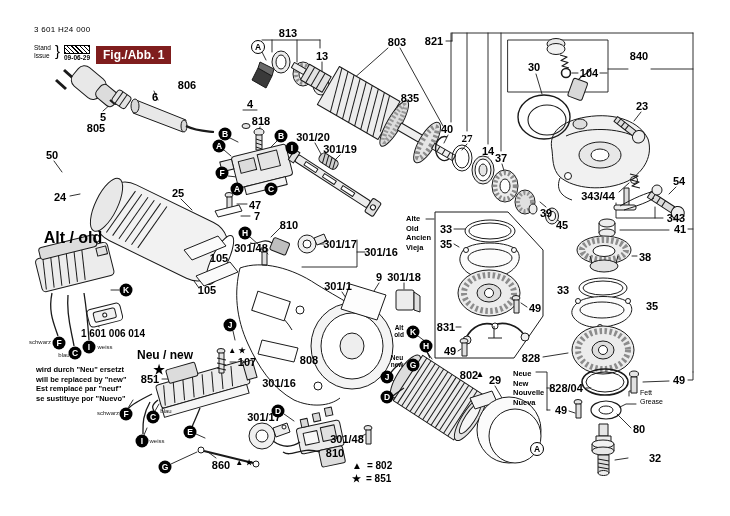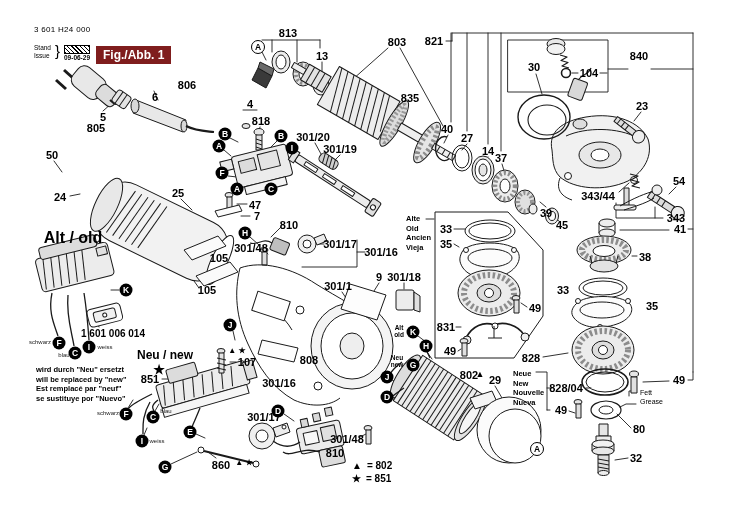--- a/index.html
+++ b/index.html
@@ -561,39 +561,39 @@
       <span class="plabel" style="left: 495px; top: 380px;">29</span>
       <span class="plabel" style="left: 534px; top: 67px;">30</span>
       <span class="plabel" style="left: 589px; top: 73px;">104</span>
       <span class="plabel" style="left: 639px; top: 56px;">840</span>
       <span class="plabel" style="left: 642px; top: 106px;">23</span>
       <span class="plabel" style="left: 679px; top: 181px;">54</span>
       <span class="plabel" style="left: 598px; top: 196px;">343/44</span>
       <span class="plabel" style="left: 676px; top: 218px;">343</span>
       <span class="plabel" style="left: 680px; top: 229px;">41</span>
       <span class="plabel" style="left: 447px; top: 129px;">40</span>
-      <span class="plabel" style="left: 467px; top: 138px;">27</span>
+      <span class="plabel" style="left: 467px; top: 138px; font-family: Liberation Serif, serif;">27</span>
       <span class="plabel" style="left: 488px; top: 151px;">14</span>
       <span class="plabel" style="left: 501px; top: 158px;">37</span>
       <span class="plabel" style="left: 546px; top: 213px;">39</span>
       <span class="plabel" style="left: 562px; top: 225px;">45</span>
       <span class="plabel" style="left: 645px; top: 257px;">38</span>
       <span class="plabel" style="left: 446px; top: 229px;">33</span>
       <span class="plabel" style="left: 446px; top: 244px;">35</span>
       <span class="plabel" style="left: 535px; top: 308px;">49</span>
       <span class="plabel" style="left: 446px; top: 327px;">831</span>
       <span class="plabel" style="left: 450px; top: 351px;">49</span>
       <span class="plabel" style="left: 531px; top: 358px;">828</span>
       <span class="plabel" style="left: 563px; top: 290px;">33</span>
       <span class="plabel" style="left: 652px; top: 306px;">35</span>
       <span class="plabel" style="left: 679px; top: 380px;">49</span>
       <span class="plabel" style="left: 566px; top: 388px;">828/04</span>
       <span class="plabel" style="left: 561px; top: 410px;">49</span>
       <span class="plabel" style="left: 639px; top: 429px;">80</span>
-      <span class="plabel" style="left: 636px; top: 458px;">32</span>
+      <span class="plabel" style="left: 636px; top: 458px; padding-left: 38px;">32</span>
       <span class="plabel" style="left: 159px; top: 369px; font-size: 13px;">★</span>
       <span class="plabel" style="left: 237px; top: 350px; font-size: 8px;">▲ ★</span>
       <span class="plabel" style="left: 244px; top: 462px; font-size: 8px;">▲ ★</span>
       <span class="plabel" style="left: 480px; top: 374px; font-size: 9px;">▲</span>
       <span class="wlabel" style="left: 40px; top: 342px;">schwarz</span>
       <span class="wlabel" style="left: 64px; top: 355px;">blau</span>
       <span class="wlabel" style="left: 105px; top: 347px;">weiss</span>
       <span class="wlabel" style="left: 108px; top: 413px;">schwarz</span>
       <span class="wlabel" style="left: 166px; top: 411px;">blau</span>
       <span class="wlabel" style="left: 157px; top: 441px;">weiss</span>

